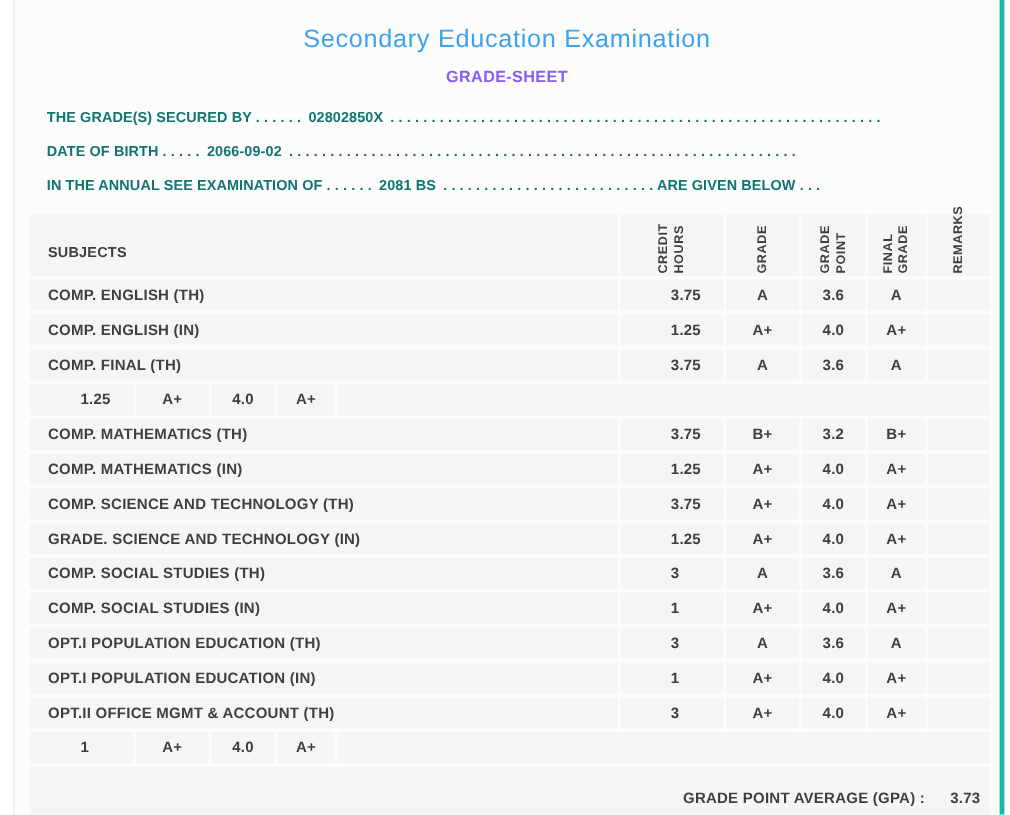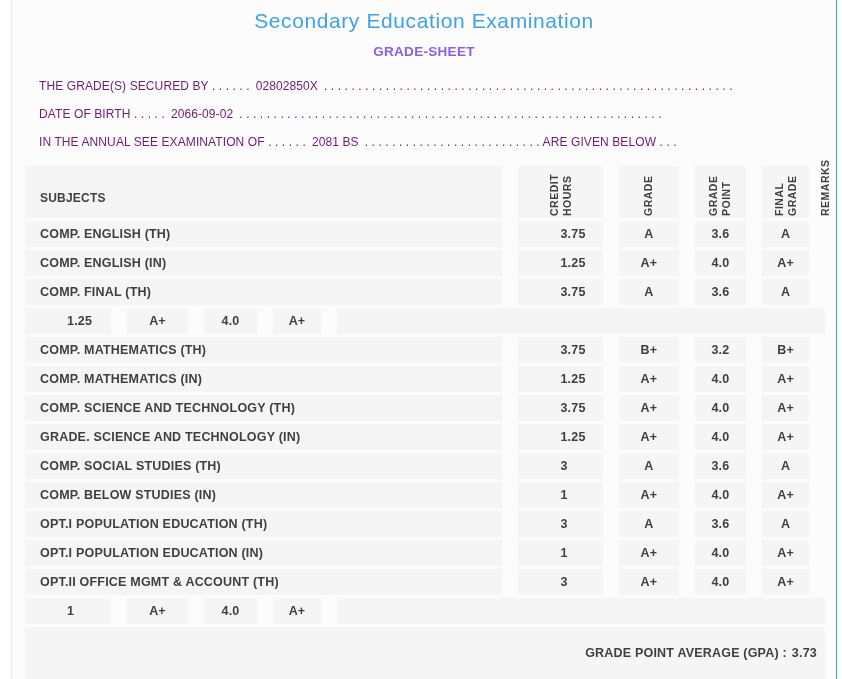--- a/index.html
+++ b/index.html
@@ -1,51 +1,51 @@
 <!DOCTYPE html>
 <html><head>
 <meta charset="utf-8">
 <style>
   * { margin: 0; padding: 0; box-sizing: border-box; }
   html, body { width: 842px; height: 679px; background: #ffffff; overflow: hidden;
     font-family: "Liberation Sans", sans-serif; }
   .sheet { position: relative; margin-left: 11px; width: 826px; height: 679px;
-    background: #fcfcfc; border-left: 1px solid #e9e9e9; border-right: 1px solid #14b8a6;
-    padding-top: 8px; overflow: hidden; }
+    background: #fcfcfc; border-left: 1px solid #e9e9e9; border-right: 4px solid #14b8a6;
+    padding-top: 20px; overflow: hidden; }
   .title { text-align: center; font-size: 21px; font-weight: 400; letter-spacing: 0.6px;
     color: #3ba2ee; line-height: 26px; }
   .subtitle { text-align: center; font-size: 13.5px; font-weight: 700; letter-spacing: 0.3px;
     color: #8b5cf6; margin-top: 10px; line-height: 16px; }
   .info { margin: 12px 0 0 27px; }
   .info-line { width: 708px; height: 28px; line-height: 28px; white-space: nowrap;
-    overflow: hidden; font-size: 12px; font-weight: 400; color: #701a75; letter-spacing: 0.1px; }
+    overflow: hidden; font-size: 12px; font-weight: 700; color: #0f766e; letter-spacing: 0.1px; }
   .info-line .val { margin: 0 6px; }
   .tablewrap { margin: 10px 13px 0 13px; width: 800px; }
-  .trow { display: flex; gap: 16px; margin-bottom: 3px; }
+  .trow { display: flex; gap: 2px; margin-bottom: 3px; }
   .cell { background: #f5f5f5; display: flex; align-items: center;
     font-size: 12.5px; font-weight: 700; color: #3f3f3f; letter-spacing: 0.2px; }
   .col-subject { width: 490px; padding-left: 15px; }
   .col-credit  { width: 86px; padding-left: 42px; }
   .col-grade   { width: 61px; justify-content: center; }
   .col-point   { width: 53px; justify-content: center; }
   .col-final   { width: 48px; justify-content: center; }
   .col-remarks { flex: 1; justify-content: center; }
   .thead .cell { height: 52px; }
   .thead .col-subject { align-items: flex-end; padding-bottom: 13px; font-size: 12px; }
   .vhead { position: relative; }
   .rot { position: absolute; bottom: 2px; left: 50%; transform: rotate(-90deg);
     transform-origin: 0 100%; white-space: pre; font-size: 10.5px; font-weight: 700;
     color: #3f3f3f; letter-spacing: 0.5px; line-height: 13px; }
   .rot.l1 { margin-left: 6.5px; }
   .rot.l2 { margin-left: 13px; }
   .tbody .cell { height: 26px; }
   .gpa-band { background: #f5f5f5; height: 52px; display: flex; align-items: center;
     justify-content: flex-end; padding-right: 8px; font-size: 12.5px; font-weight: 700;
     color: #3f3f3f; letter-spacing: 0.2px; margin-bottom: 3px; }
-  .gpa-band .gpa-value { margin-left: 5px; }
+  .gpa-band .gpa-value { margin-left: 21px; }
 </style>
 </head>
 <body>
 
 <div class="sheet">
 
   <div class="title">Secondary Education Examination</div>
   <div class="subtitle">GRADE-SHEET</div>
 
   <div class="info">
@@ -144,21 +144,21 @@
   </div>
         <div class="trow">
     <div class="cell col-subject">COMP. SOCIAL STUDIES (TH)</div>
     <div class="cell col-credit">3</div>
     <div class="cell col-grade">A</div>
     <div class="cell col-point">3.6</div>
     <div class="cell col-final">A</div>
     <div class="cell col-remarks"></div>
   </div>
         <div class="trow">
-    <div class="cell col-subject">COMP. BELOW STUDIES (IN)</div>
+    <div class="cell col-subject">COMP. SOCIAL STUDIES (IN)</div>
     <div class="cell col-credit">1</div>
     <div class="cell col-grade">A+</div>
     <div class="cell col-point">4.0</div>
     <div class="cell col-final">A+</div>
     <div class="cell col-remarks"></div>
   </div>
         <div class="trow">
     <div class="cell col-subject">OPT.I POPULATION EDUCATION (TH)</div>
     <div class="cell col-credit">3</div>
     <div class="cell col-grade">A</div>

